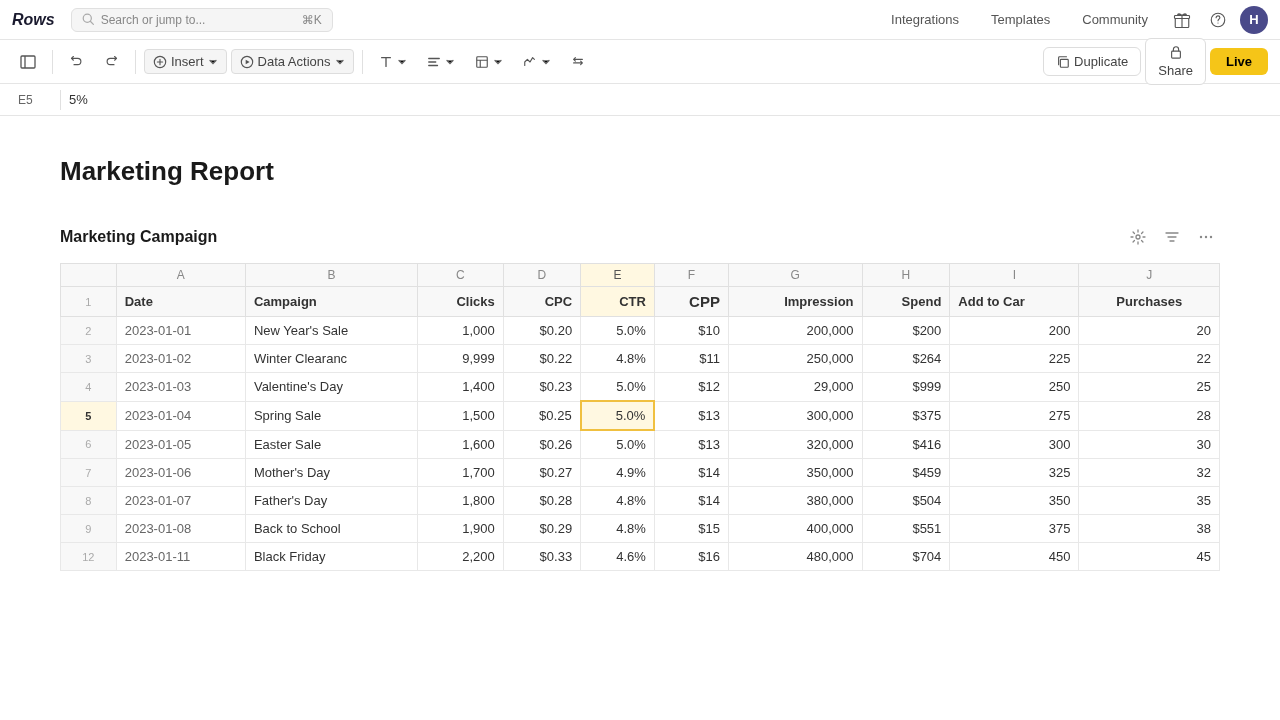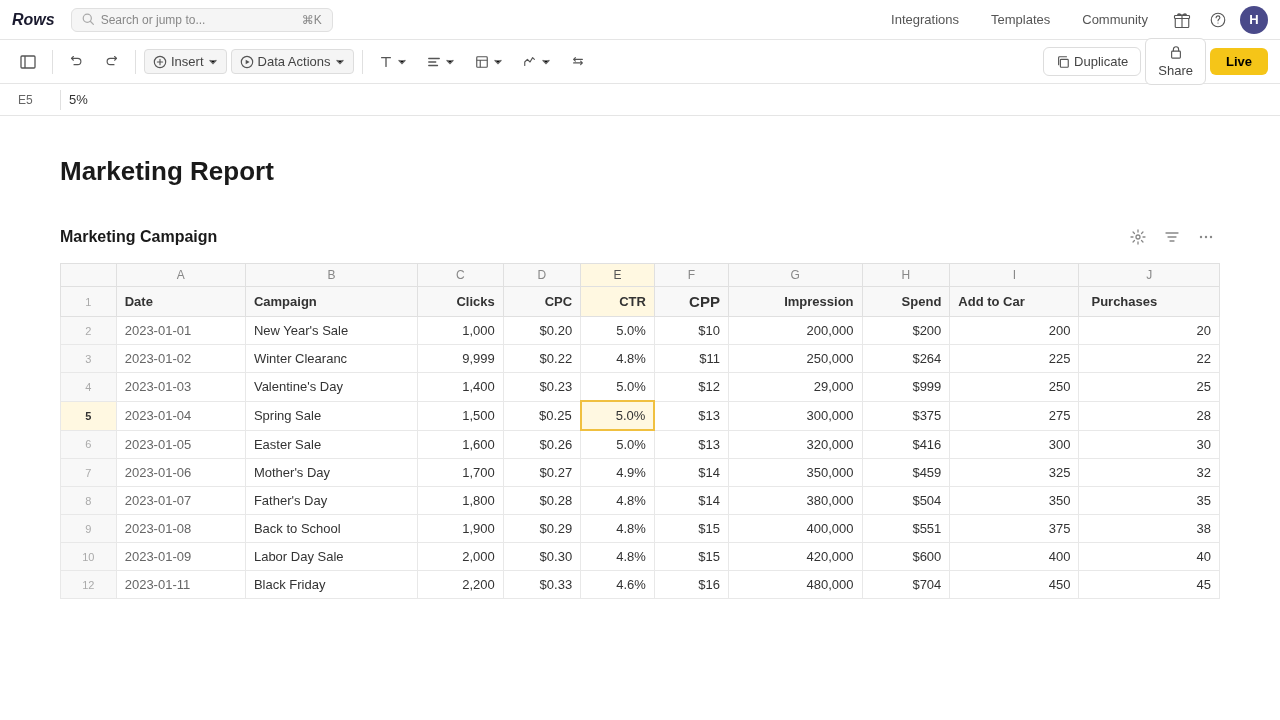--- a/index.html
+++ b/index.html
@@ -305,21 +305,21 @@
             <th style="color:#aaa; font-size:11px;">1</th>
             <th style="text-align:left; font-weight:600; color:#333; padding:6px 8px; font-size:13px;">Date</th>
             <th style="text-align:left; font-weight:600; color:#333; padding:6px 8px; font-size:13px;">Campaign</th>
             <th style="text-align:right; font-weight:600; color:#333; padding:6px 8px; font-size:13px;">Clicks</th>
             <th style="text-align:right; font-weight:600; color:#333; padding:6px 8px; font-size:13px;">CPC</th>
             <th style="text-align:right; font-weight:600; color:#333; padding:6px 8px; font-size:13px; background:#fff8e1;">CTR</th>
             <th style="text-align:right; font-weight:600; color:#333; padding:6px 8px; font-size:15px;">CPP</th>
             <th style="text-align:right; font-weight:600; color:#333; padding:6px 8px; font-size:13px;">Impression</th>
             <th style="text-align:right; font-weight:600; color:#333; padding:6px 8px; font-size:13px;">Spend</th>
             <th style="text-align:left; font-weight:600; color:#333; padding:6px 8px; font-size:13px;">Add to Car</th>
-            <th style="text-align:left; font-weight:600; color:#333; padding:6px 12px; font-size:13px;">Purchases</th>
+            <th style="text-align:center; font-weight:600; color:#333; padding:6px 12px; font-size:13px;">Purchases</th>
           </tr>
         </thead>
         <tbody id="table-body">
         <tr class="data-row">
     <td class="row-num">2</td>
     <td class="col-a">2023-01-01</td>
     <td class="col-b">New Year's Sale</td>
     <td class="num">1,000</td>
     <td class="num">$0.20</td>
     <td class="num">5.0%</td>
@@ -414,33 +414,20 @@
     <td class="num">1,900</td>
     <td class="num">$0.29</td>
     <td class="num">4.8%</td>
     <td class="num">$15</td>
     <td class="num">400,000</td>
     <td class="num">$551</td>
     <td class="num">375</td>
     <td class="num">38</td>
   </tr>
             <tr class="data-row">
-    <td class="row-num">10</td>
-    <td class="col-a">2023-01-09</td>
-    <td class="col-b">Labor Day Sale</td>
-    <td class="num">2,000</td>
-    <td class="num">$0.30</td>
-    <td class="num">4.8%</td>
-    <td class="num">$15</td>
-    <td class="num">420,000</td>
-    <td class="num">$600</td>
-    <td class="num">400</td>
-    <td class="num">40</td>
-  </tr>
-            <tr class="data-row">
     <td class="row-num">12</td>
     <td class="col-a">2023-01-11</td>
     <td class="col-b">Black Friday</td>
     <td class="num">2,200</td>
     <td class="num">$0.33</td>
     <td class="num">4.6%</td>
     <td class="num">$16</td>
     <td class="num">480,000</td>
     <td class="num">$704</td>
     <td class="num">450</td>

